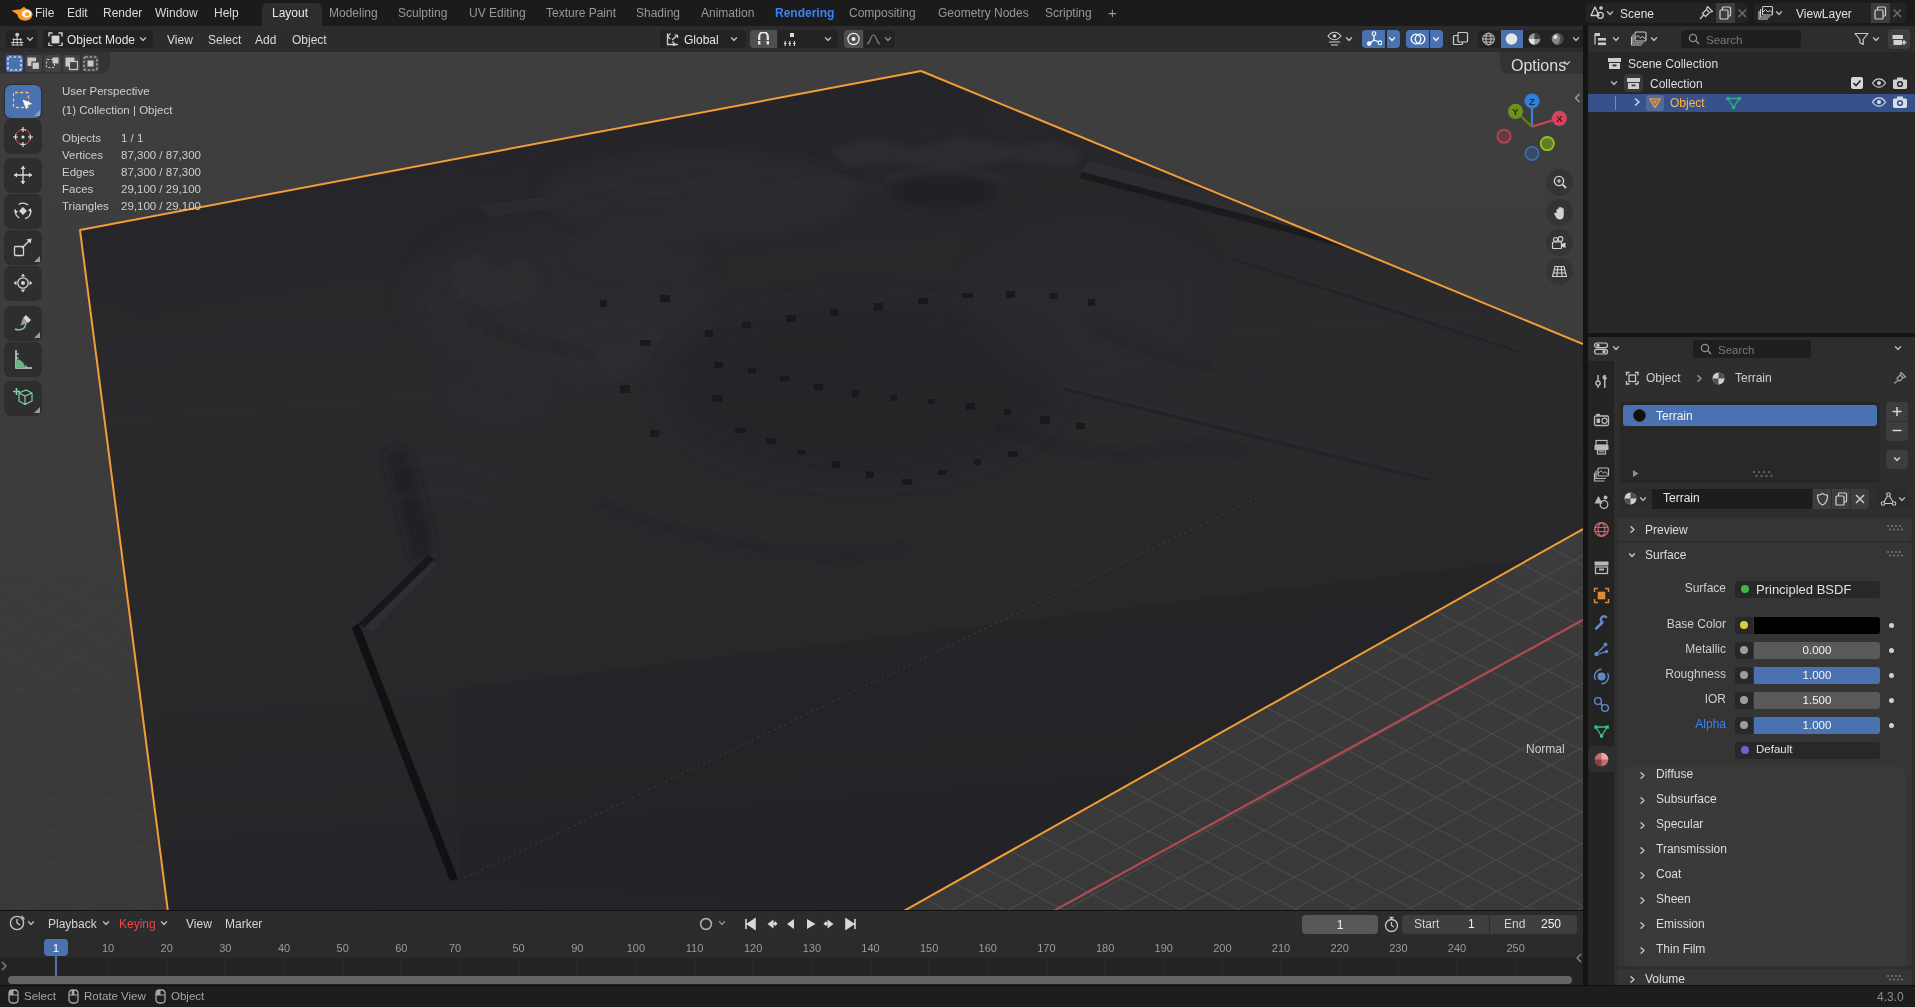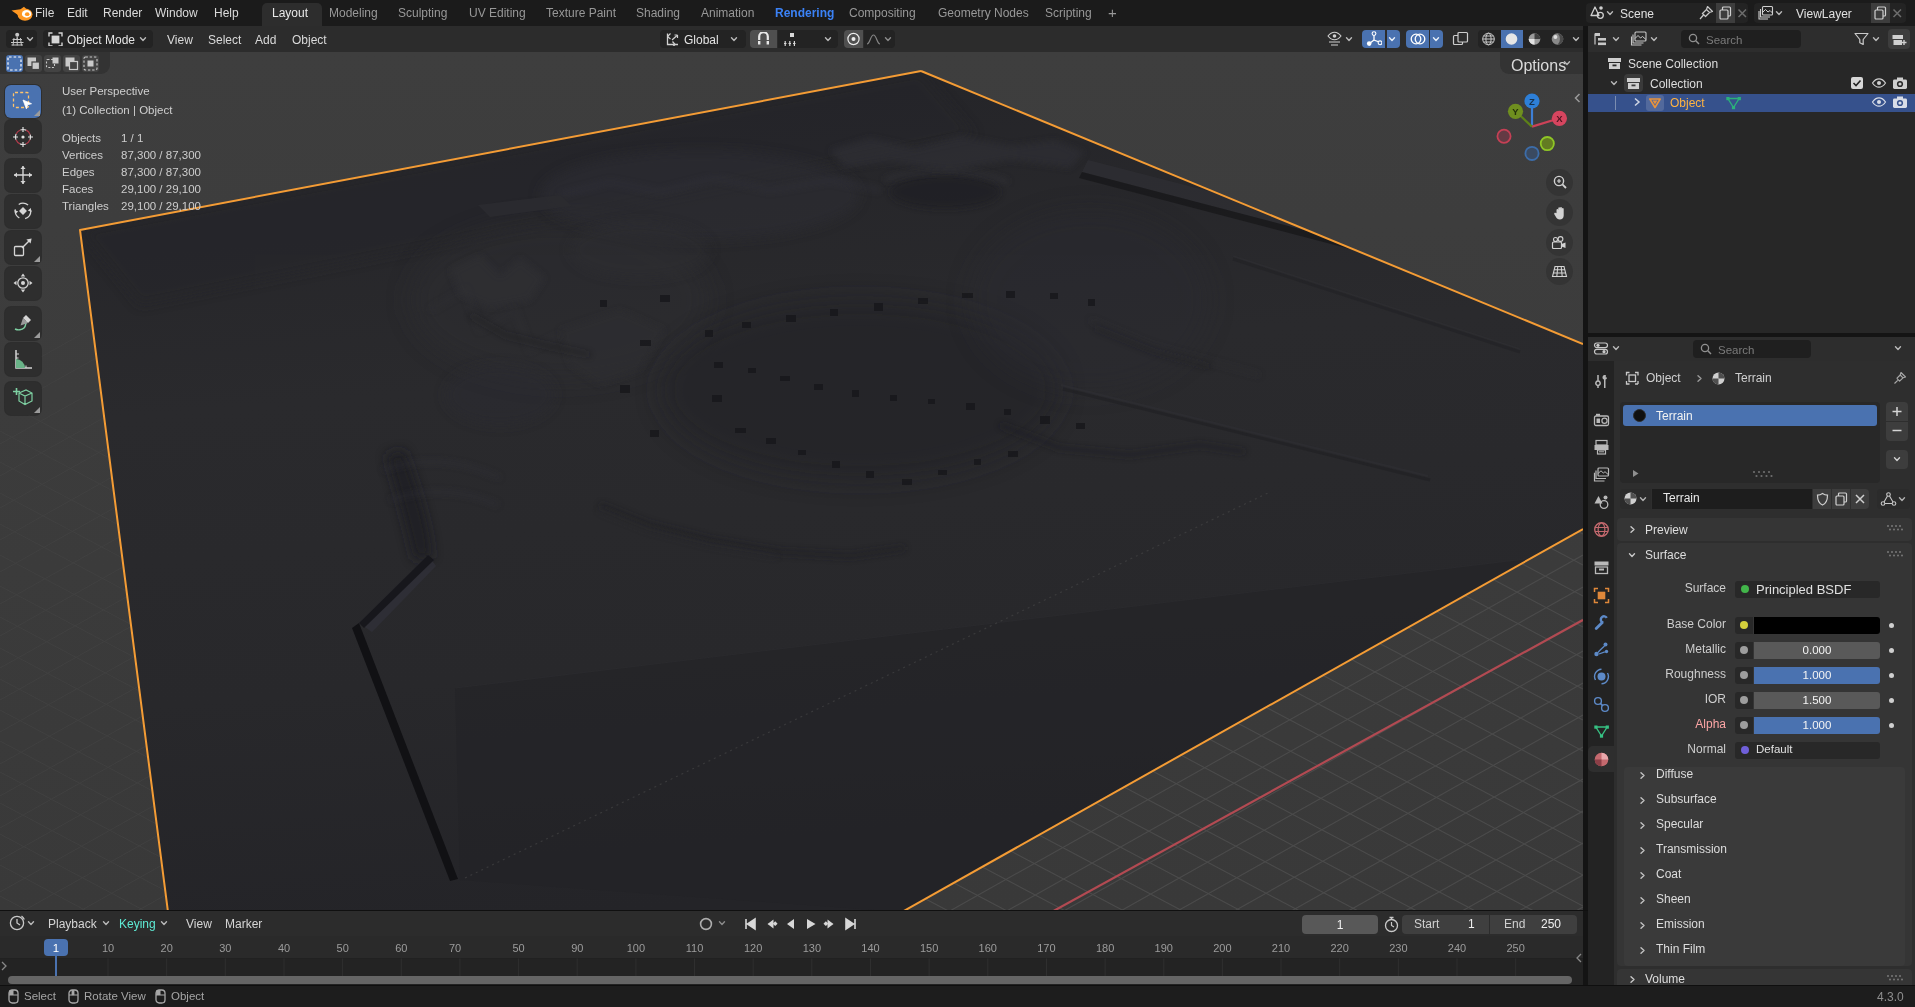--- a/index.html
+++ b/index.html
@@ -886,26 +886,26 @@
     <div class="txt" style="left:1526px;top:667px;color:#cdcdcd;font-size:12px;font-weight:400;letter-spacing:0"><span style="display:inline-block;width:200px;text-align:right">Roughness</span></div>
     <div class="abs" style="left:1735px;top:666.5px;width:18px;height:17px;background:#282828;border-radius:3px 0 0 3px"></div>
     <div class="abs" style="left:1740px;top:671px;width:8px;height:8px;border-radius:50%;background:#9d9d9d"></div>
     <div class="abs cen" style="left:1754px;top:666.5px;width:126px;height:17px;background:#4a72b0;border-radius:0 3px 3px 0;color:#f4f4f4;font-size:11.5px">1.000</div>
     <div class="abs" style="left:1888.5px;top:672.5px;width:5px;height:5px;border-radius:50%;background:#cfcfcf"></div>
     <div class="txt" style="left:1526px;top:692px;color:#cdcdcd;font-size:12px;font-weight:400;letter-spacing:0"><span style="display:inline-block;width:200px;text-align:right">IOR</span></div>
     <div class="abs" style="left:1735px;top:691.5px;width:18px;height:17px;background:#282828;border-radius:3px 0 0 3px"></div>
     <div class="abs" style="left:1740px;top:696px;width:8px;height:8px;border-radius:50%;background:#9d9d9d"></div>
     <div class="abs cen" style="left:1754px;top:691.5px;width:126px;height:17px;background:#595959;border-radius:0 3px 3px 0;color:#f4f4f4;font-size:11.5px">1.500</div>
     <div class="abs" style="left:1888.5px;top:697.5px;width:5px;height:5px;border-radius:50%;background:#cfcfcf"></div>
-    <div class="txt" style="left:1526px;top:717px;color:#fca5a5;font-size:12px;font-weight:400;letter-spacing:0"><span style="display:inline-block;width:200px;text-align:right">Alpha</span></div>
+    <div class="txt" style="left:1526px;top:717px;color:#3b82f6;font-size:12px;font-weight:400;letter-spacing:0"><span style="display:inline-block;width:200px;text-align:right">Alpha</span></div>
     <div class="abs" style="left:1735px;top:716.5px;width:18px;height:17px;background:#282828;border-radius:3px 0 0 3px"></div>
     <div class="abs" style="left:1740px;top:721px;width:8px;height:8px;border-radius:50%;background:#9d9d9d"></div>
     <div class="abs cen" style="left:1754px;top:716.5px;width:126px;height:17px;background:#4a72b0;border-radius:0 3px 3px 0;color:#f4f4f4;font-size:11.5px">1.000</div>
     <div class="abs" style="left:1888.5px;top:722.5px;width:5px;height:5px;border-radius:50%;background:#cfcfcf"></div>
-    <div class="txt" style="left:1526px;top:742px;color:#cdcdcd;font-size:12px;font-weight:400;letter-spacing:0"><span style="display:inline-block;width:200px;text-align:right">Normal</span></div>
+    <div class="txt" style="left:1526px;top:742px;color:#cdcdcd;font-size:12px;font-weight:400;letter-spacing:0"><span style="display:inline-block;width:200px;">Normal</span></div>
     <div class="abs" style="left:1735px;top:741.5px;width:145px;height:17px;background:#282828;border-radius:3px"></div>
     <div class="abs" style="left:1741px;top:746px;width:8px;height:8px;border-radius:50%;background:#6f5fd9"></div>
     <div class="txt" style="left:1756px;top:743px;color:#e0e0e0;font-size:11.5px;font-weight:400;letter-spacing:0">Default</div>
     <div class="abs" style="left:1624px;top:767px;width:281px;height:199px;background:#3a3a3a;border-radius:4px"></div>
     <svg class="abs" style="left:1638px;top:771px;" width="9" height="9" viewBox="0 0 9 9" fill="none">
       <path d="M3 1.7 L6 4.5 L3 7.3" stroke="#c2c2c2" stroke-width="1.4" stroke-linecap="round" stroke-linejoin="round"></path>
     </svg>
     <div class="txt" style="left:1656px;top:767px;color:#dcdcdc;font-size:12px;font-weight:400;letter-spacing:0">Diffuse</div>
     <svg class="abs" style="left:1638px;top:796px;" width="9" height="9" viewBox="0 0 9 9" fill="none">
       <path d="M3 1.7 L6 4.5 L3 7.3" stroke="#c2c2c2" stroke-width="1.4" stroke-linecap="round" stroke-linejoin="round"></path>
@@ -961,21 +961,21 @@
       <path d="M9 5 L9 9 L12 11" stroke="#c9c9c9" stroke-width="1.3" fill="none"></path>
       <path d="M13.5 2 A8.5 8.5 0 0 1 16.3 5.5" stroke="#c9c9c9" stroke-width="1.3" fill="none"></path>
     </svg>
     <svg class="abs" style="left:27px;top:919px;" width="8" height="8" viewBox="0 0 8 8" fill="none">
       <path d="M1.5 2.8 L4 5.4 L6.5 2.8" stroke="#b8b8b8" stroke-width="1.4" stroke-linecap="round" stroke-linejoin="round"></path>
     </svg>
     <div class="txt" style="left:48px;top:917px;color:#d5d5d5;font-size:12px;font-weight:400;letter-spacing:0">Playback</div>
     <svg class="abs" style="left:102px;top:919px;" width="8" height="8" viewBox="0 0 8 8" fill="none">
       <path d="M1.5 2.8 L4 5.4 L6.5 2.8" stroke="#b8b8b8" stroke-width="1.4" stroke-linecap="round" stroke-linejoin="round"></path>
     </svg>
-    <div class="txt" style="left:119px;top:917px;color:#5eead4;font-size:12px;font-weight:400;letter-spacing:0">Keying</div>
+    <div class="txt" style="left:119px;top:917px;color:#ef4444;font-size:12px;font-weight:400;letter-spacing:0">Keying</div>
     <svg class="abs" style="left:160px;top:919px;" width="8" height="8" viewBox="0 0 8 8" fill="none">
       <path d="M1.5 2.8 L4 5.4 L6.5 2.8" stroke="#b8b8b8" stroke-width="1.4" stroke-linecap="round" stroke-linejoin="round"></path>
     </svg>
     <div class="txt" style="left:186px;top:917px;color:#d5d5d5;font-size:12px;font-weight:400;letter-spacing:0">View</div>
     <div class="txt" style="left:225px;top:917px;color:#d5d5d5;font-size:12px;font-weight:400;letter-spacing:0">Marker</div>
     <svg class="abs" style="left:697px;top:915px;" width="18" height="18" viewBox="0 0 18 18" fill="none">
       <circle cx="9" cy="9" r="5.4" stroke="#adadad" stroke-width="1.6"></circle>
     </svg>
     <svg class="abs" style="left:718px;top:919px;" width="8" height="8" viewBox="0 0 8 8" fill="none">
       <path d="M1.5 2.8 L4 5.4 L6.5 2.8" stroke="#8a8a8a" stroke-width="1.4" stroke-linecap="round" stroke-linejoin="round"></path>

